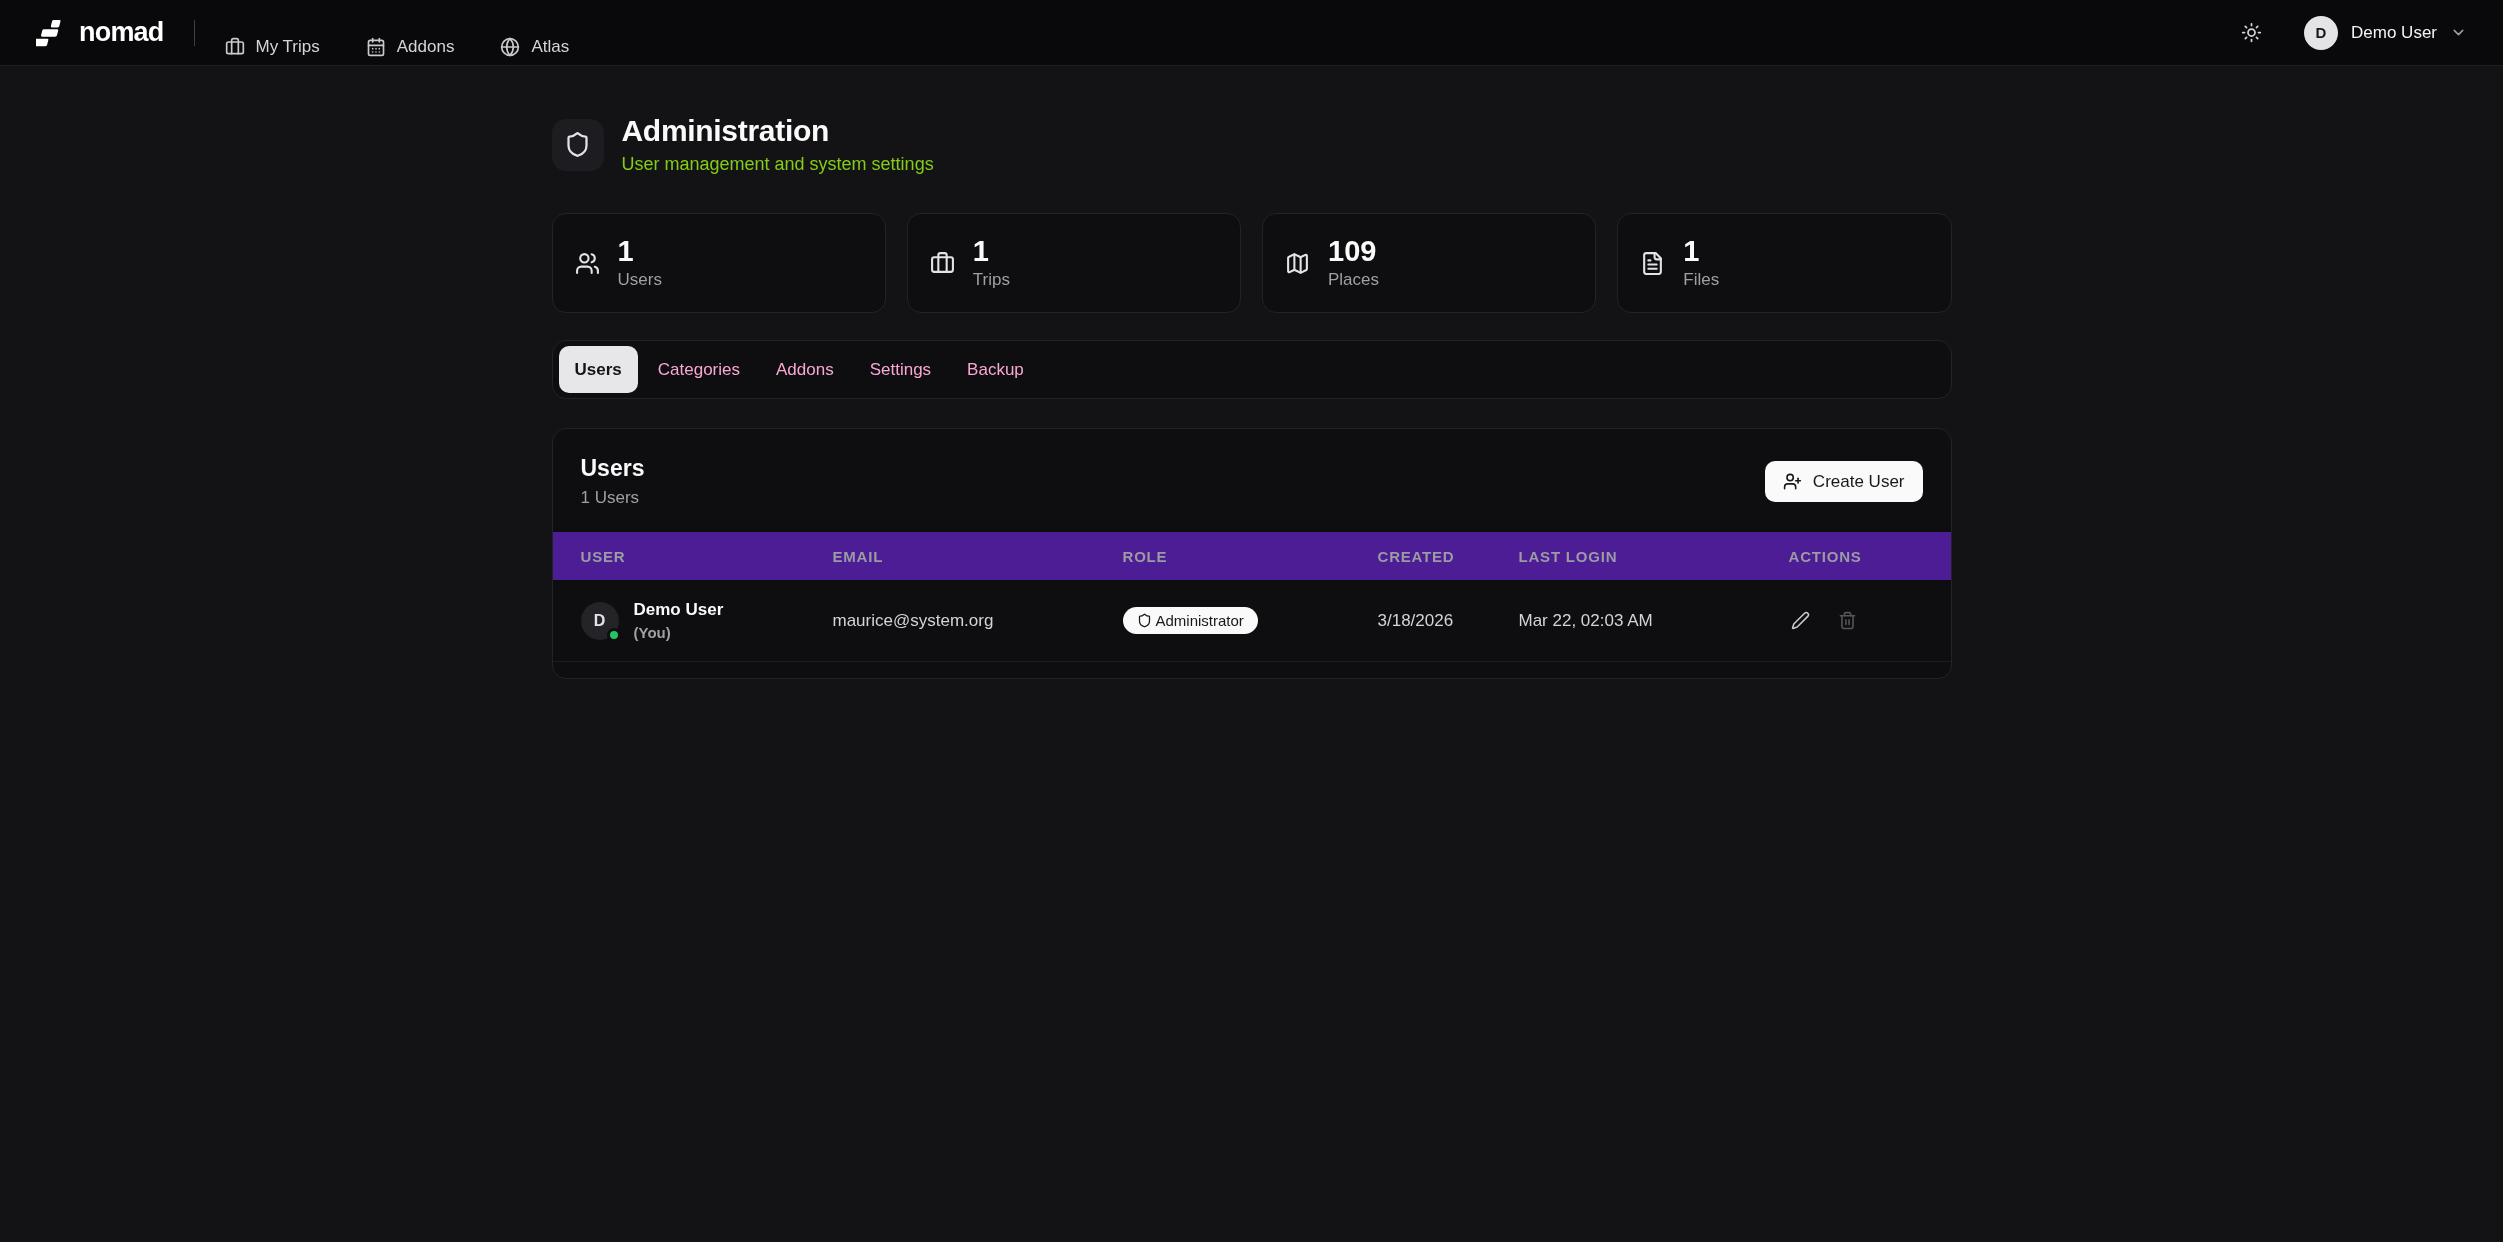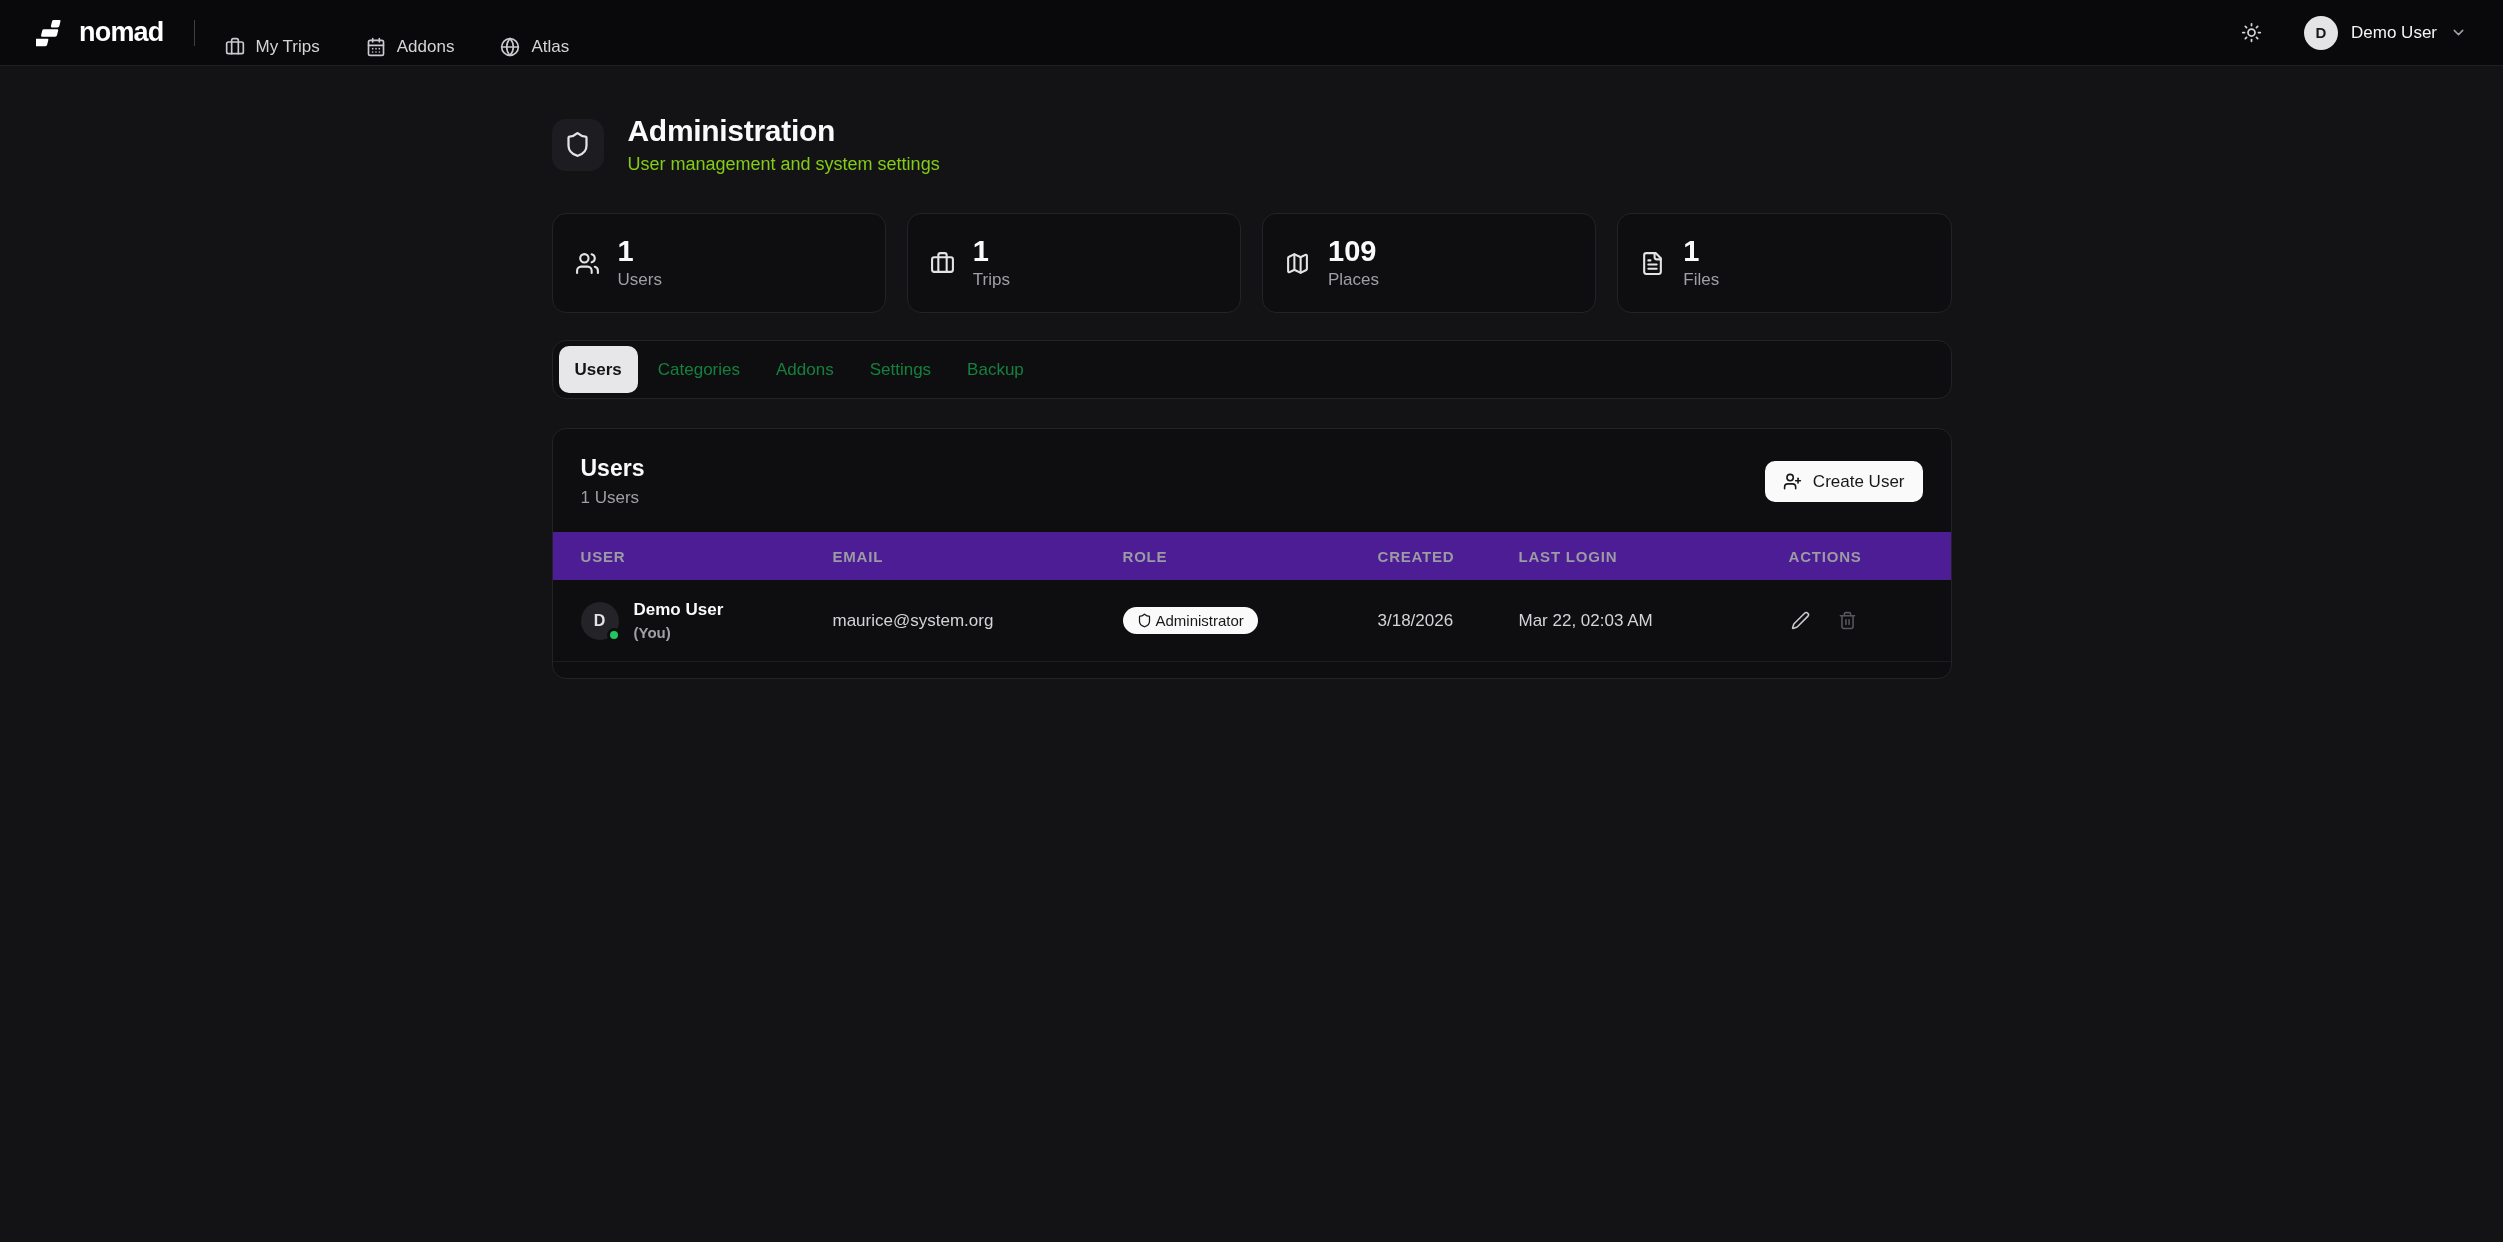--- a/index.html
+++ b/index.html
@@ -29,21 +29,21 @@
   .avatar-sm {
     width:34px; height:34px; border-radius:50%; background:#e4e4e7; color:#18181b;
     display:flex; align-items:center; justify-content:center; font-size:15px; font-weight:700;
   }
   .user-name { font-size:17px; font-weight:500; color:#f4f4f5; }
   .user-menu svg { color:#a1a1aa; }
 
   
   .container { width:1400px; margin:0 auto; padding-top:48px; }
 
-  .page-header { display:flex; align-items:center; gap:24px; margin-bottom:38px; }
+  .page-header { display:flex; align-items:center; gap:18px; margin-bottom:38px; }
   .page-icon {
     width:52px; height:52px; border-radius:14px; background:#1d1d21;
     display:flex; align-items:center; justify-content:center; color:#e4e4e7; flex:none;
   }
   .page-title { font-size:30px; font-weight:700; color:#fafafa; letter-spacing:-0.3px; }
   .page-subtitle { font-size:18px; color:#84cc16; margin-top:6px; }
 
   
   .stats { display:grid; grid-template-columns:repeat(4,1fr); gap:21px; margin-bottom:27px; }
   .stat-card {
@@ -54,21 +54,21 @@
   .stat-value { font-size:29px; font-weight:700; color:#fafafa; line-height:1.05; }
   .stat-label { font-size:17px; color:#9f9fa5; margin-top:4px; }
 
   
   .tabs {
     height:59px; background:#0e0e10; border:1px solid #232327; border-radius:14px;
     display:flex; align-items:center; padding:0 6px; gap:4px; margin-bottom:29px;
   }
   .tab {
     height:47px; padding:0 16px; display:flex; align-items:center; border-radius:10px;
-    font-size:17px; color:#15803d; background:none; border:none; cursor:pointer;
+    font-size:17px; color:#f9a8d4; background:none; border:none; cursor:pointer;
     font-family:inherit;
   }
   .tab.active { background:#e7e7ea; color:#141417; font-weight:600; }
 
   
   .panel {
     background:#0e0e10; border:1px solid #232327; border-radius:14px;
     overflow:hidden; padding-bottom:16px;
   }
   .panel-header { display:flex; align-items:center; justify-content:space-between; padding:26px 28px 24px; }

